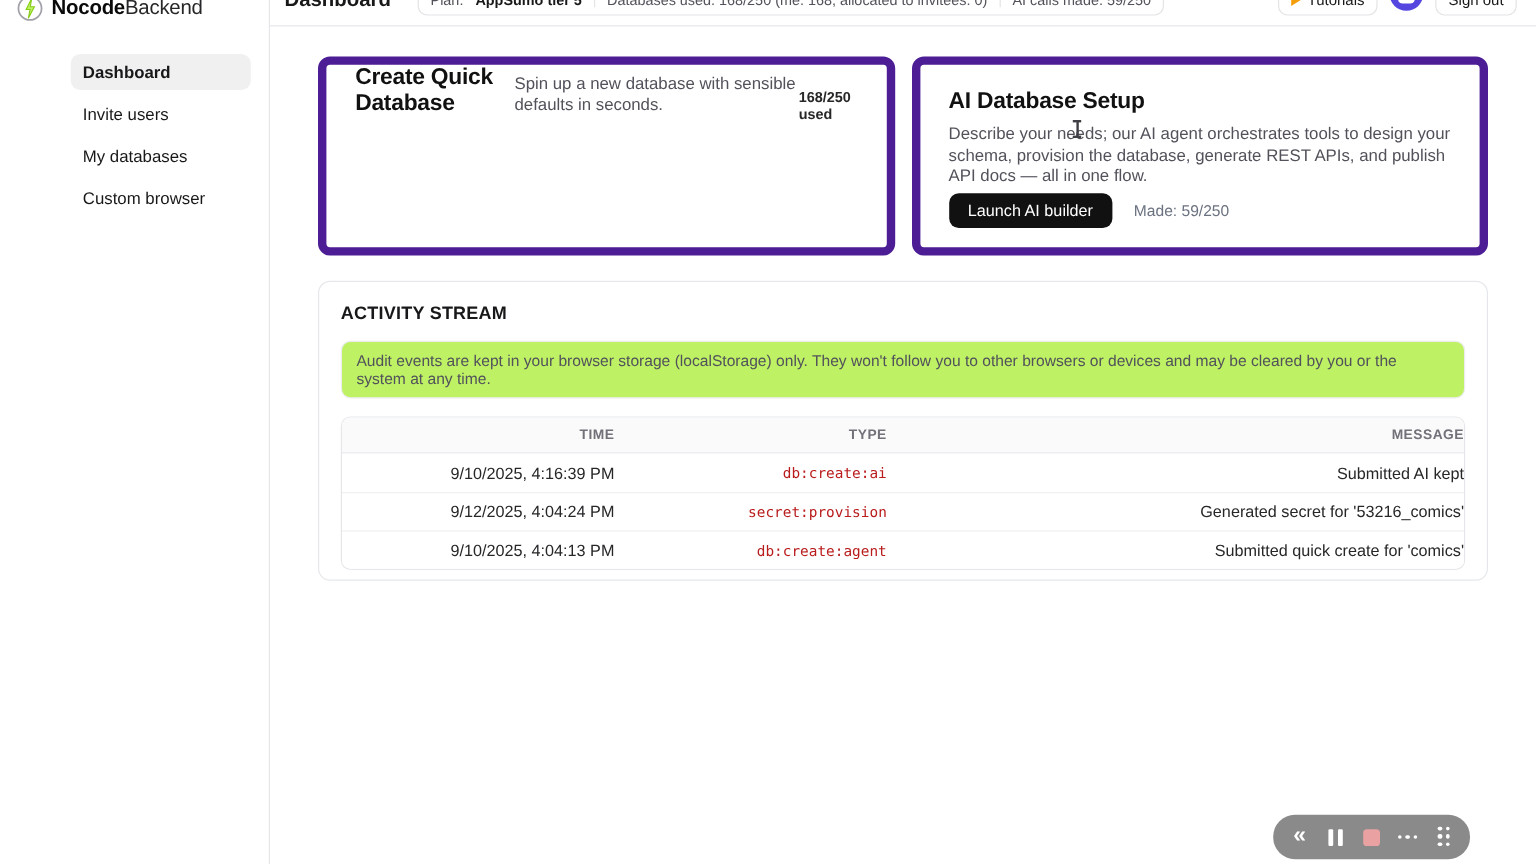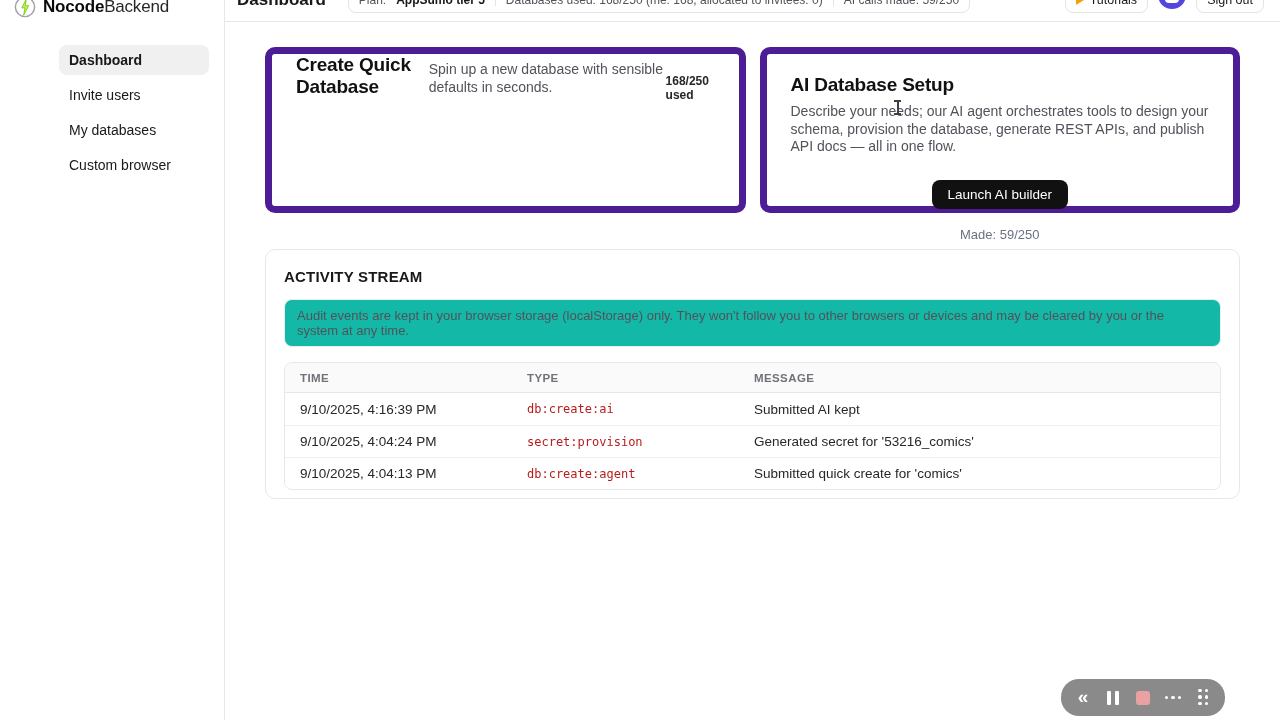--- a/index.html
+++ b/index.html
@@ -45,32 +45,32 @@
 
   
   .content { position: relative; flex: 1; padding: 25px 40px 0 40px; }
   .cards-row { display: flex; gap: 14px; }
   .card { flex: 1; height: 166px; border: 7px solid #4c1d95; border-radius: 10px; background: #fff; }
   .card.quick { display: flex; flex-direction: row; justify-content: center; padding: 0 24px; }
   .card.ai { padding: 20px 24px 0 24px; }
   .card h2 { font-size: 19px; font-weight: 700; color: #111; letter-spacing: -0.2px; }
   .card .desc { margin-top: 7px; font-size: 14px; line-height: 17.5px; color: #52525b; max-width: 440px; }
   .usage-note { margin-top: 20px; font-size: 12px; font-weight: 600; color: #27272a; }
-  .ai-actions { margin-top: 24px; display: flex; align-items: center; gap: 18px; flex-direction: column; }
+  .ai-actions { margin-top: 5px; display: flex; align-items: center; gap: 18px; }
   .btn-dark { height: 29px; padding: 0 16px; background: #111111; color: #fff;
     border: none; border-radius: 8px; font-size: 13.5px; font-family: "Liberation Sans", sans-serif; cursor: pointer; }
   .made-note { font-size: 13px; color: #6b7280; }
 
   
-  .activity-card { margin-top: 36px; border: 1px solid #e5e7eb; border-radius: 10px;
+  .activity-card { margin-top: 21px; border: 1px solid #e5e7eb; border-radius: 10px;
     padding: 18px; height: 250px; background: #fff; }
   .activity-title { font-size: 15px; font-weight: 700; letter-spacing: 0.2px; color: #18181b; }
-  .notice { margin-top: 14px; background: #14b8a6; border: 1px solid #ececee; border-radius: 8px;
+  .notice { margin-top: 14px; background: #bef264; border: 1px solid #ececee; border-radius: 8px;
     padding: 8px 12px; font-size: 13px; color: #52525b; }
-  .table { margin-top: 15px; border: 1px solid #e5e7eb; border-radius: 8px; overflow: hidden; }
+  .table { margin-top: 15px; border: 1px solid #e5e7eb; border-radius: 8px; overflow: hidden; text-align: right; }
   .trow { display: grid; grid-template-columns: 227px 227px 1fr; align-items: center; }
   .trow > div { padding-left: 15px; }
   .thead { height: 30px; background: #fafafa; border-bottom: 1px solid #e5e7eb;
     font-size: 11.5px; font-weight: 700; letter-spacing: 0.4px; color: #71717a; }
   .tbody-row { height: 32px; font-size: 13.5px; color: #27272a; background: #fff; }
   .tbody-row + .tbody-row { border-top: 1px solid #f0f0f1; }
   .cell-type { font-family: "DejaVu Sans Mono", monospace; font-size: 12px; color: #b91c1c; }
 
   
   .recorder { position: absolute; left: 1061px; top: 679px; width: 164px; height: 37px;
@@ -164,21 +164,21 @@
             <div>TIME</div>
             <div>TYPE</div>
             <div>MESSAGE</div>
           </div>
           <div class="trow tbody-row">
             <div>9/10/2025, 4:16:39 PM</div>
             <div class="cell-type">db:create:ai</div>
             <div>Submitted AI kept</div>
           </div>
           <div class="trow tbody-row">
-            <div>9/10/2025, 4:04:24 PM</div>
+            <div>9/12/2025, 4:04:24 PM</div>
             <div class="cell-type">secret:provision</div>
             <div>Generated secret for '53216_comics'</div>
           </div>
           <div class="trow tbody-row">
             <div>9/10/2025, 4:04:13 PM</div>
             <div class="cell-type">db:create:agent</div>
             <div>Submitted quick create for 'comics'</div>
           </div>
         </div>
       </div>

